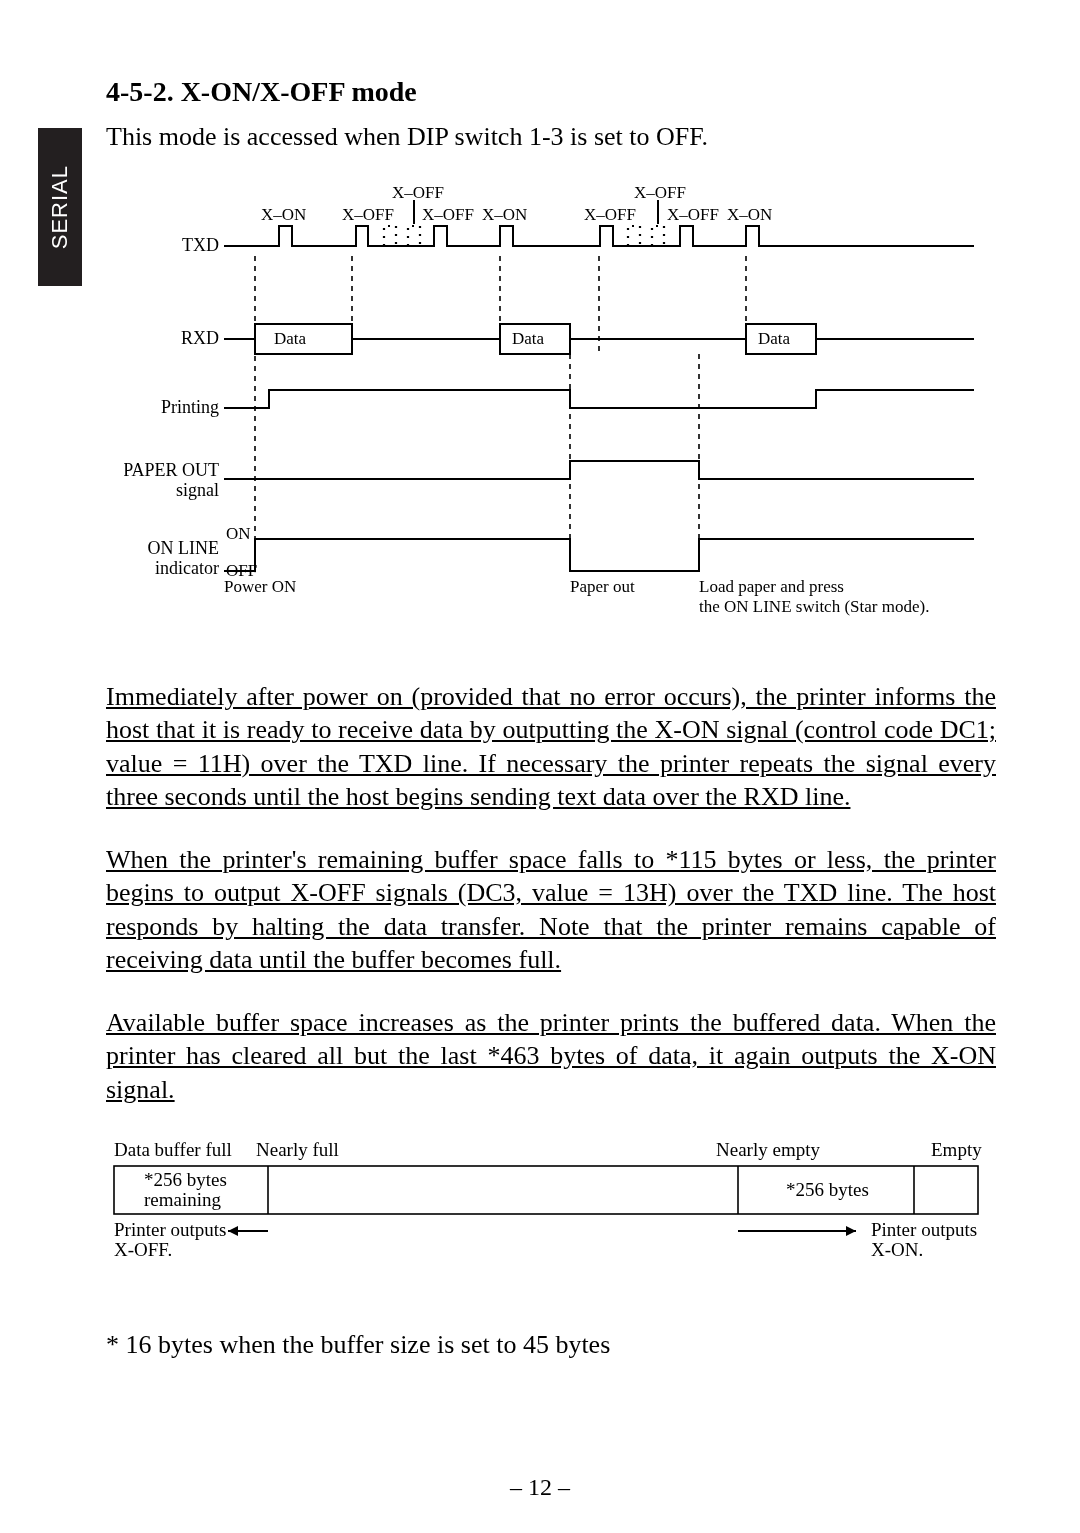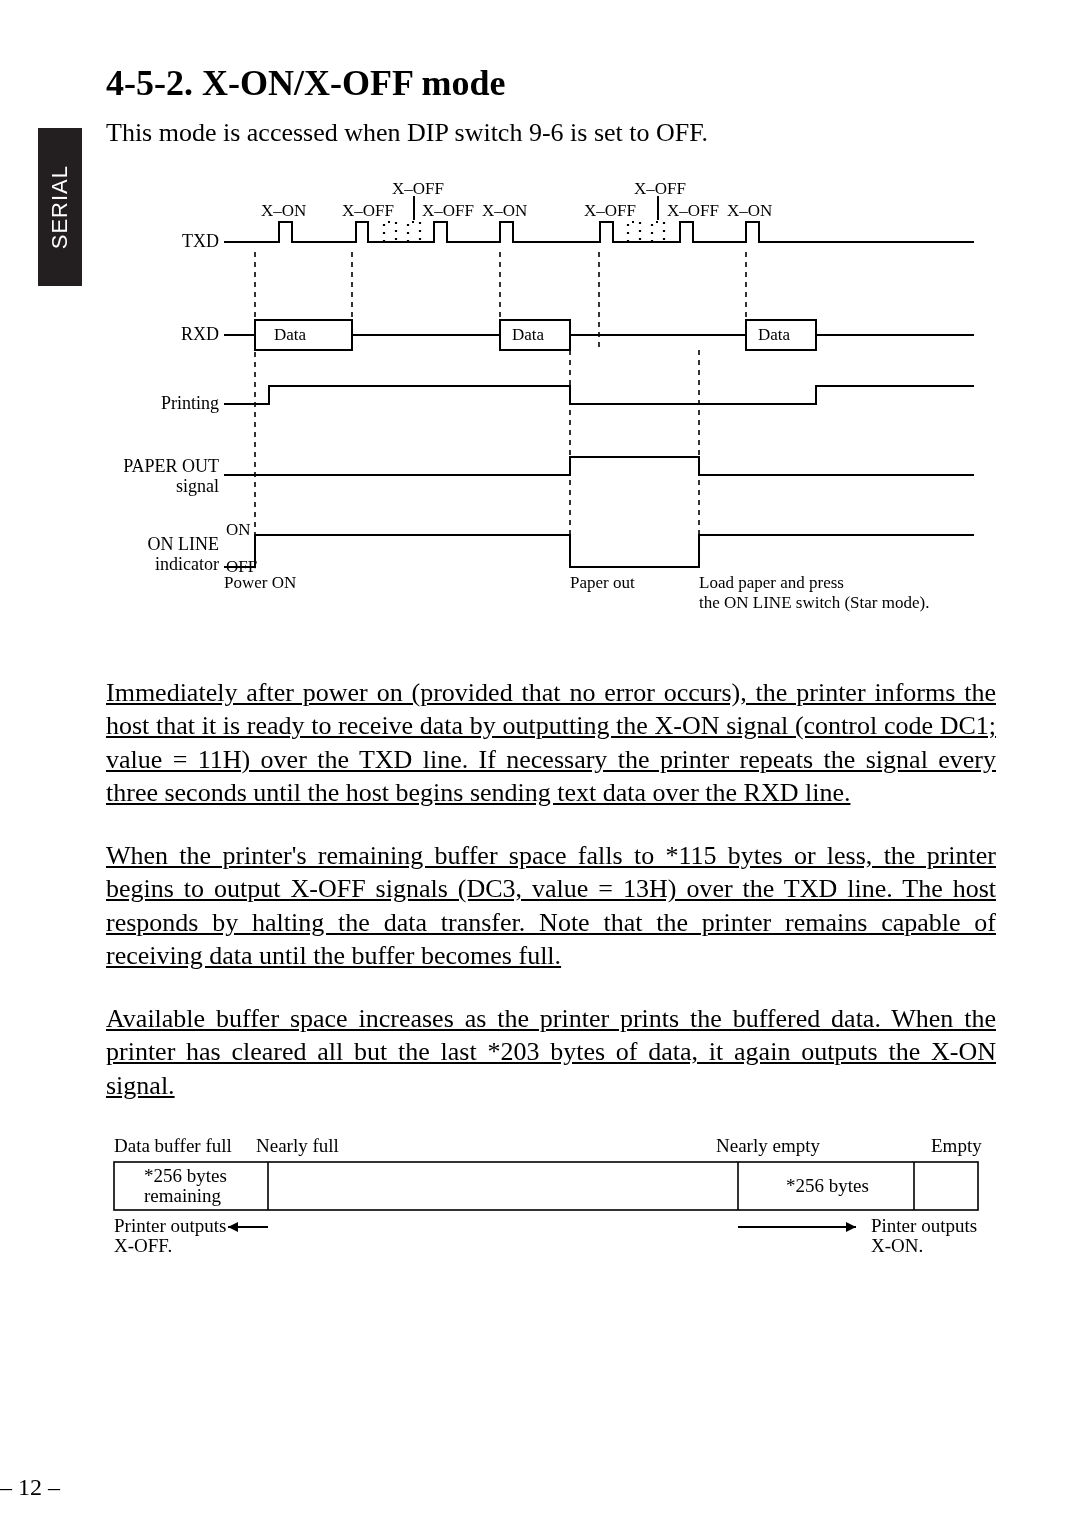--- a/index.html
+++ b/index.html
@@ -31,22 +31,23 @@
     transform: rotate(180deg);
   }
   .content {
     position: absolute;
     left: 106px;
     top: 62px;
     width: 890px;
   }
   .section-title {
     font-weight: bold;
-    font-size: 36px;
+    font-size: 28px;
     margin-bottom: 14px;
+    margin-top: 14px;
   }
   .intro {
     font-size: 26px;
     margin-bottom: 24px;
   }
   .chart1 {
     margin-left: 18px;
     margin-bottom: 40px;
   }
   .para {
@@ -62,34 +63,35 @@
   }
   .footnote {
     font-size: 26px;
     margin-top: 10px;
   }
   .page-num {
     position: absolute;
     bottom: 32px;
     left: 0;
     width: 1080px;
+    text-align: center;
     font-size: 24px;
   }
 </style>
 </head>
 <body>
 
 <div class="side-tab">
   <span>SERIAL</span>
 </div>
 
 <div class="content">
 
   <div class="section-title">4-5-2. X-ON/X-OFF mode</div>
-  <div class="intro">This mode is accessed when DIP switch 9-6 is set to OFF.</div>
+  <div class="intro">This mode is accessed when DIP switch 1-3 is set to OFF.</div>
 
   
   <svg class="chart1" width="870" height="460" viewBox="0 0 870 460">
     <style>
       .lbl { font-family:"Times New Roman",serif; font-size:18px; }
       .sm  { font-family:"Times New Roman",serif; font-size:17px; }
       .ln  { stroke:#000; stroke-width:2; fill:none; }
       .dash{ stroke:#000; stroke-width:1.6; stroke-dasharray:5 5; fill:none; }
       .dot { stroke:#000; stroke-width:2.2; stroke-dasharray:2 6; fill:none; }
     </style>
@@ -155,21 +157,21 @@
     <line class="dash" x1="622" y1="80" x2="622" y2="178"></line>
 
     <text class="sm" x="100" y="416">Power ON</text>
     <text class="sm" x="446" y="416">Paper out</text>
     <text class="sm" x="575" y="416">Load paper and press</text>
     <text class="sm" x="575" y="436">the ON LINE switch (Star mode).</text>
   </svg>
 
   <div class="para">Immediately after power on (provided that no error occurs), the printer informs the host that it is ready to receive data by outputting the X-ON signal (control code DC1; value = 11H) over the TXD line.  If necessary the printer repeats the signal every three seconds until the host begins sending text data over the RXD line.</div>
   <div class="para">When the printer's remaining buffer space falls to *115 bytes or less, the printer begins to output X-OFF signals (DC3, value = 13H) over the TXD line.  The host responds by halting the data transfer.  Note that the printer remains capable of receiving data until the buffer becomes full.</div>
-  <div class="para">Available buffer space increases as the printer prints the buffered data.  When the printer has cleared all but the last *203 bytes of data, it again outputs the X-ON signal.</div>
+  <div class="para">Available buffer space increases as the printer prints the buffered data.  When the printer has cleared all but the last *463 bytes of data, it again outputs the X-ON signal.</div>
 
   
   <svg class="chart2" width="910" height="150" viewBox="0 0 910 150">
     <style>
       .lbl2 { font-family:"Times New Roman",serif; font-size:19px; }
       .bx   { stroke:#000; stroke-width:1.6; fill:none; }
       .arw  { stroke:#000; stroke-width:1.8; fill:none; }
     </style>
 
     <text class="lbl2" x="18" y="20">Data buffer full</text>
@@ -190,16 +192,17 @@
     <text class="lbl2" x="18" y="120">X-OFF.</text>
     <path class="arw" d="M172 95 L132 95"></path>
     <path d="M132 95 L142 90 L142 100 Z" fill="#000"></path>
 
     <text class="lbl2" x="775" y="100">Pinter outputs</text>
     <text class="lbl2" x="775" y="120">X-ON.</text>
     <path class="arw" d="M642 95 L760 95"></path>
     <path d="M760 95 L750 90 L750 100 Z" fill="#000"></path>
   </svg>
 
+  <div class="footnote">* 16 bytes when the buffer size is set to 45 bytes</div>
 
 </div>
 
 <div class="page-num">– 12 –</div>
 
 </body></html>

